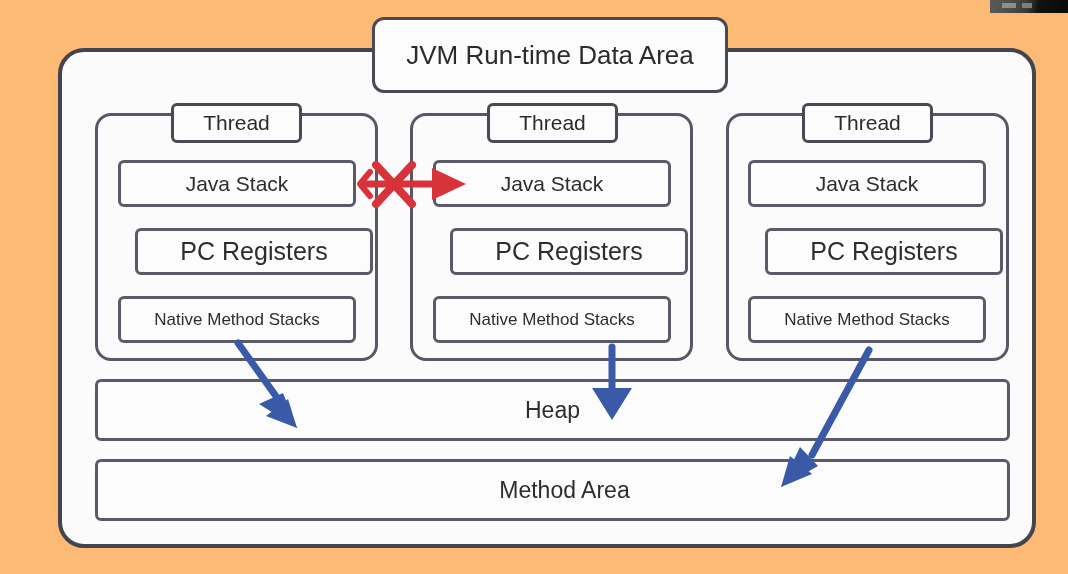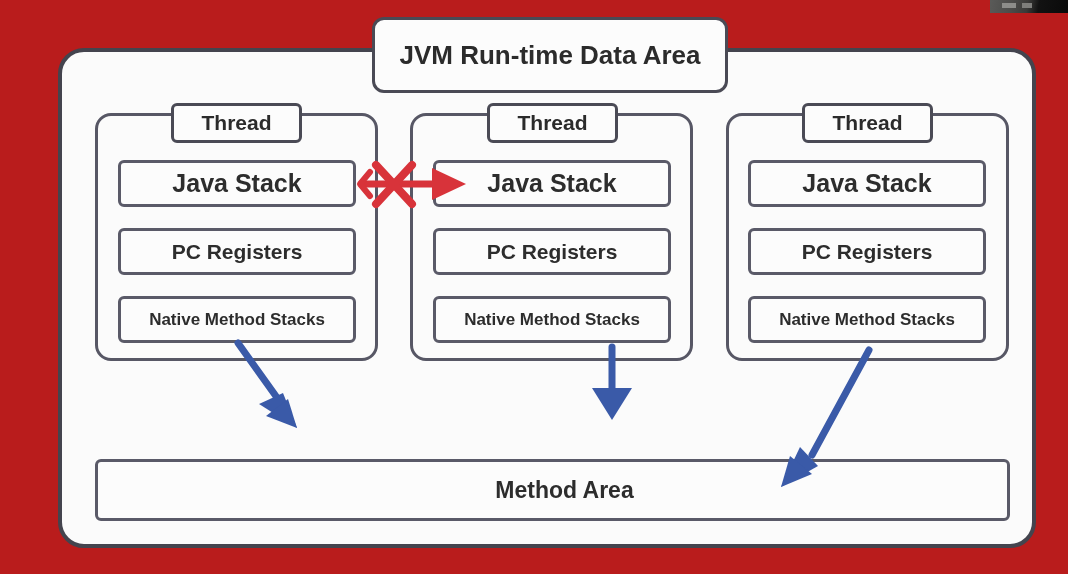--- a/index.html
+++ b/index.html
@@ -10,23 +10,22 @@
   }
   body {
     font-family: "Liberation Sans", sans-serif;
     -webkit-font-smoothing: antialiased;
   }
 
   #canvas {
     position: relative;
     width: 1068px;
     height: 574px;
-    background: #b91c1c;
+    background: #fdba74;
     overflow: hidden;
-    font-weight: bold;
   }
 
   
   .box {
     position: absolute;
     box-sizing: border-box;
     background: #fbfbfb;
     border: 3px solid #4a4a55;
     display: flex;
     align-items: center;
@@ -105,22 +104,22 @@
     height: 47px;
     border: 3px solid #5a5a68;
     border-radius: 6px;
     background: #fcfcfc;
     display: flex;
     align-items: center;
     justify-content: center;
     color: #2d2d2d;
     z-index: 3;
   }
-  .mem-box.java-stack { font-size: 25px; }
-  .mem-box.pc-registers { font-size: 21px; }
+  .mem-box.java-stack { font-size: 21px; }
+  .mem-box.pc-registers { font-size: 25px; margin-left: 17px; }
   .mem-box.native-stacks { font-size: 17px; }
 
   .col1 { left: 118px; }
   .col2 { left: 433px; }
   .col3 { left: 748px; }
 
   .row-java   { top: 160px; }
   .row-pc     { top: 228px; }
   .row-native { top: 296px; }
 
@@ -202,20 +201,21 @@
   <div class="mem-box native-stacks col1 row-native">Native Method Stacks</div>
 
   <div class="mem-box java-stack col2 row-java">Java Stack</div>
   <div class="mem-box pc-registers col2 row-pc">PC Registers</div>
   <div class="mem-box native-stacks col2 row-native">Native Method Stacks</div>
 
   <div class="mem-box java-stack col3 row-java">Java Stack</div>
   <div class="mem-box pc-registers col3 row-pc">PC Registers</div>
   <div class="mem-box native-stacks col3 row-native">Native Method Stacks</div>
 
+  <div class="shared-box" id="heap-box">Heap</div>
   <div class="shared-box" id="method-area-box">Method Area</div>
 
   <svg id="arrows-layer" viewBox="0 0 1068 574">
 
     <g>
 
       <path d="M366 184 L444 184" stroke="#d8333a" stroke-width="7" stroke-linecap="round" fill="none"></path>
 
       <path d="M432 168 L466 184 L432 200 Z" fill="#d8333a"></path>
 

